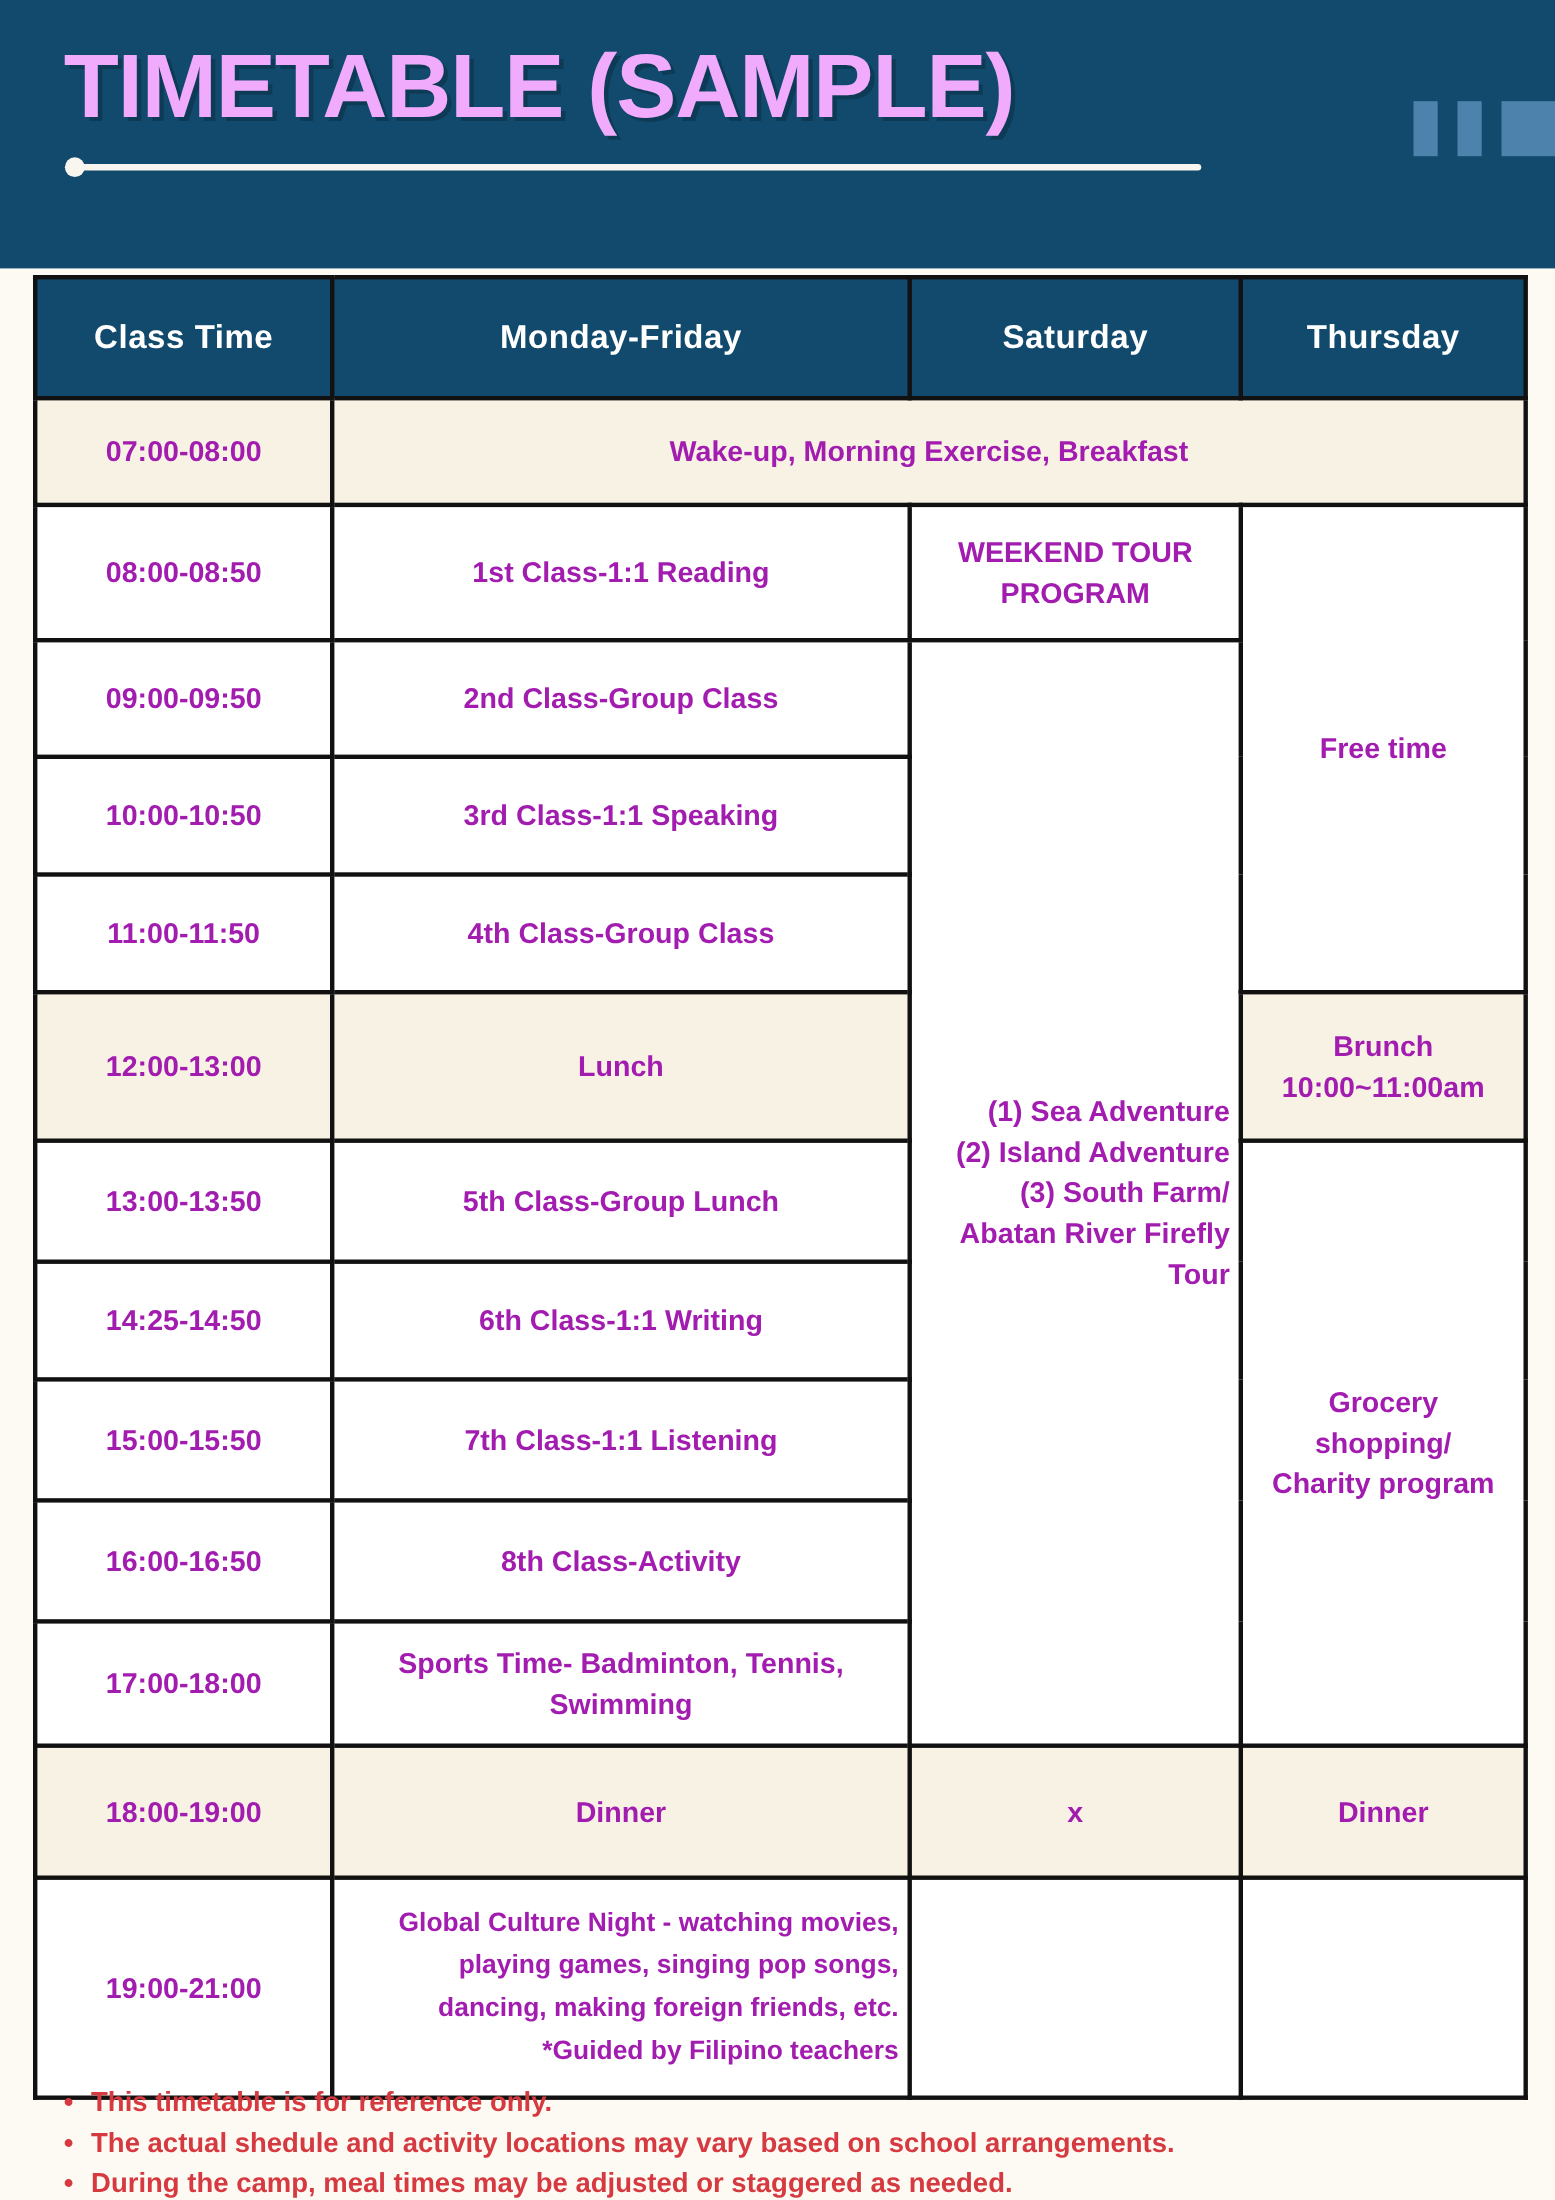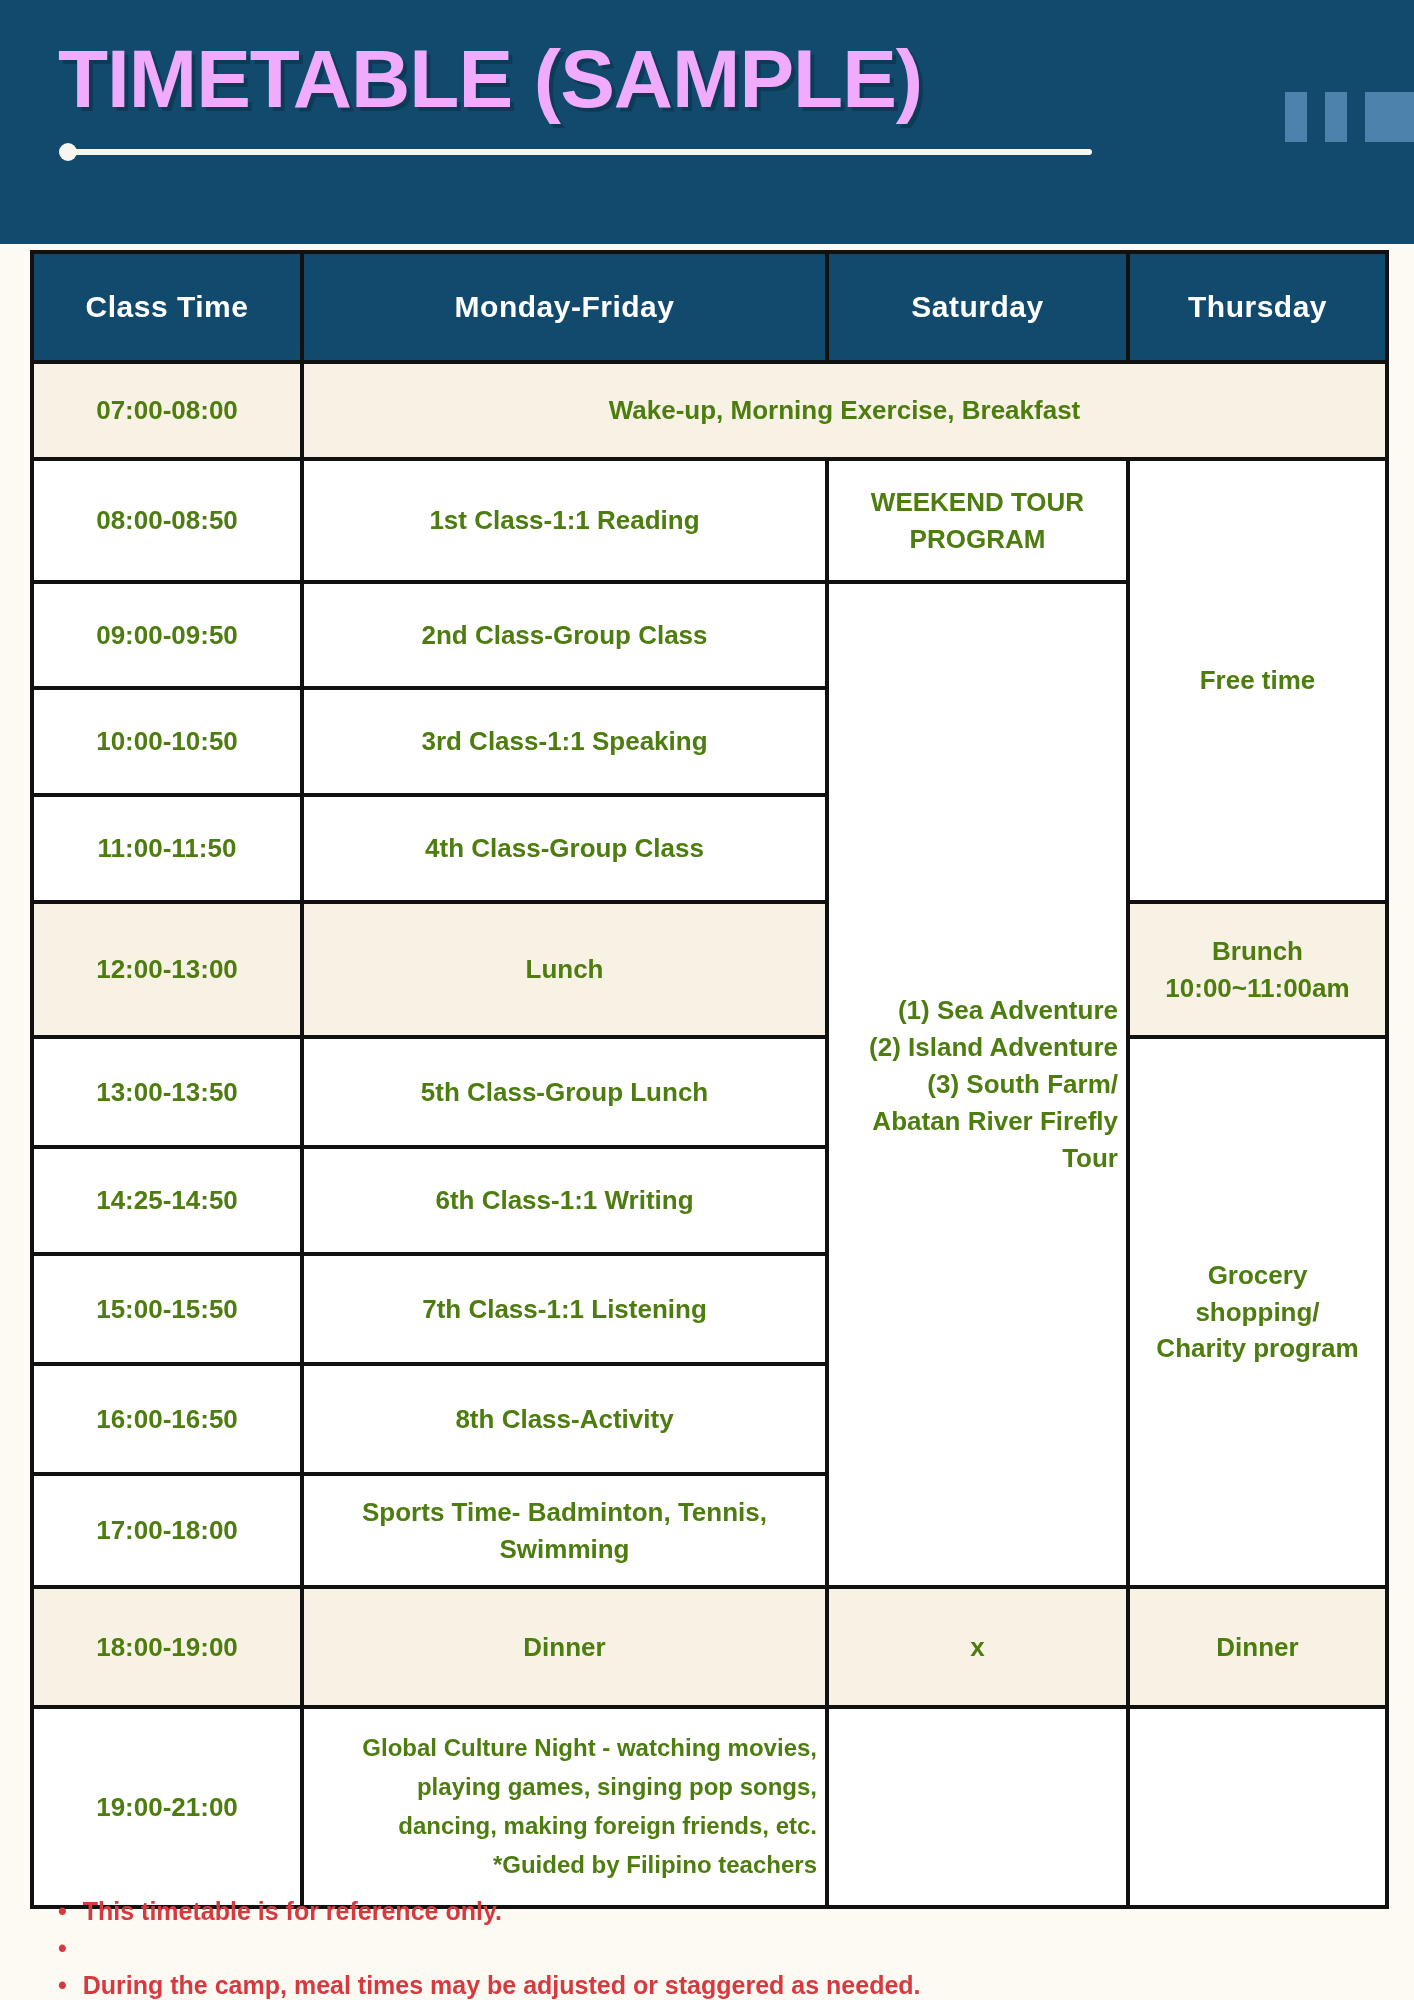--- a/index.html
+++ b/index.html
@@ -45,21 +45,21 @@
     position: absolute; left: 30px; top: 250px;
     width: 1355px;
     border-collapse: collapse;
     table-layout: fixed;
   }
   .timetable th, .timetable td {
     border: 4px solid #111111;
     text-align: center;
     vertical-align: middle;
     font-weight: bold;
-    color: #4d7c0f;
+    color: #a21caf;
     white-space: pre-line;
     line-height: 1.4;
   }
   .timetable th {
     background: #114A6C;
     color: #ffffff;
     font-size: 30px;
     letter-spacing: 0.5px;
   }
   .timetable td { font-size: 26px; background: #FFFFFF; }
@@ -204,18 +204,19 @@
 </tbody>
   </table>
 
 <div class="notes">
   <div class="note-item">
     <span class="note-bullet">•</span>
     <span>This timetable is for reference only.</span>
   </div>
   <div class="note-item">
     <span class="note-bullet">•</span>
+    <span>The actual shedule and activity locations may vary based on school arrangements.</span>
   </div>
   <div class="note-item">
     <span class="note-bullet">•</span>
     <span>During the camp, meal times may be adjusted or staggered as needed.</span>
   </div>
 </div>
 
 </body></html>

